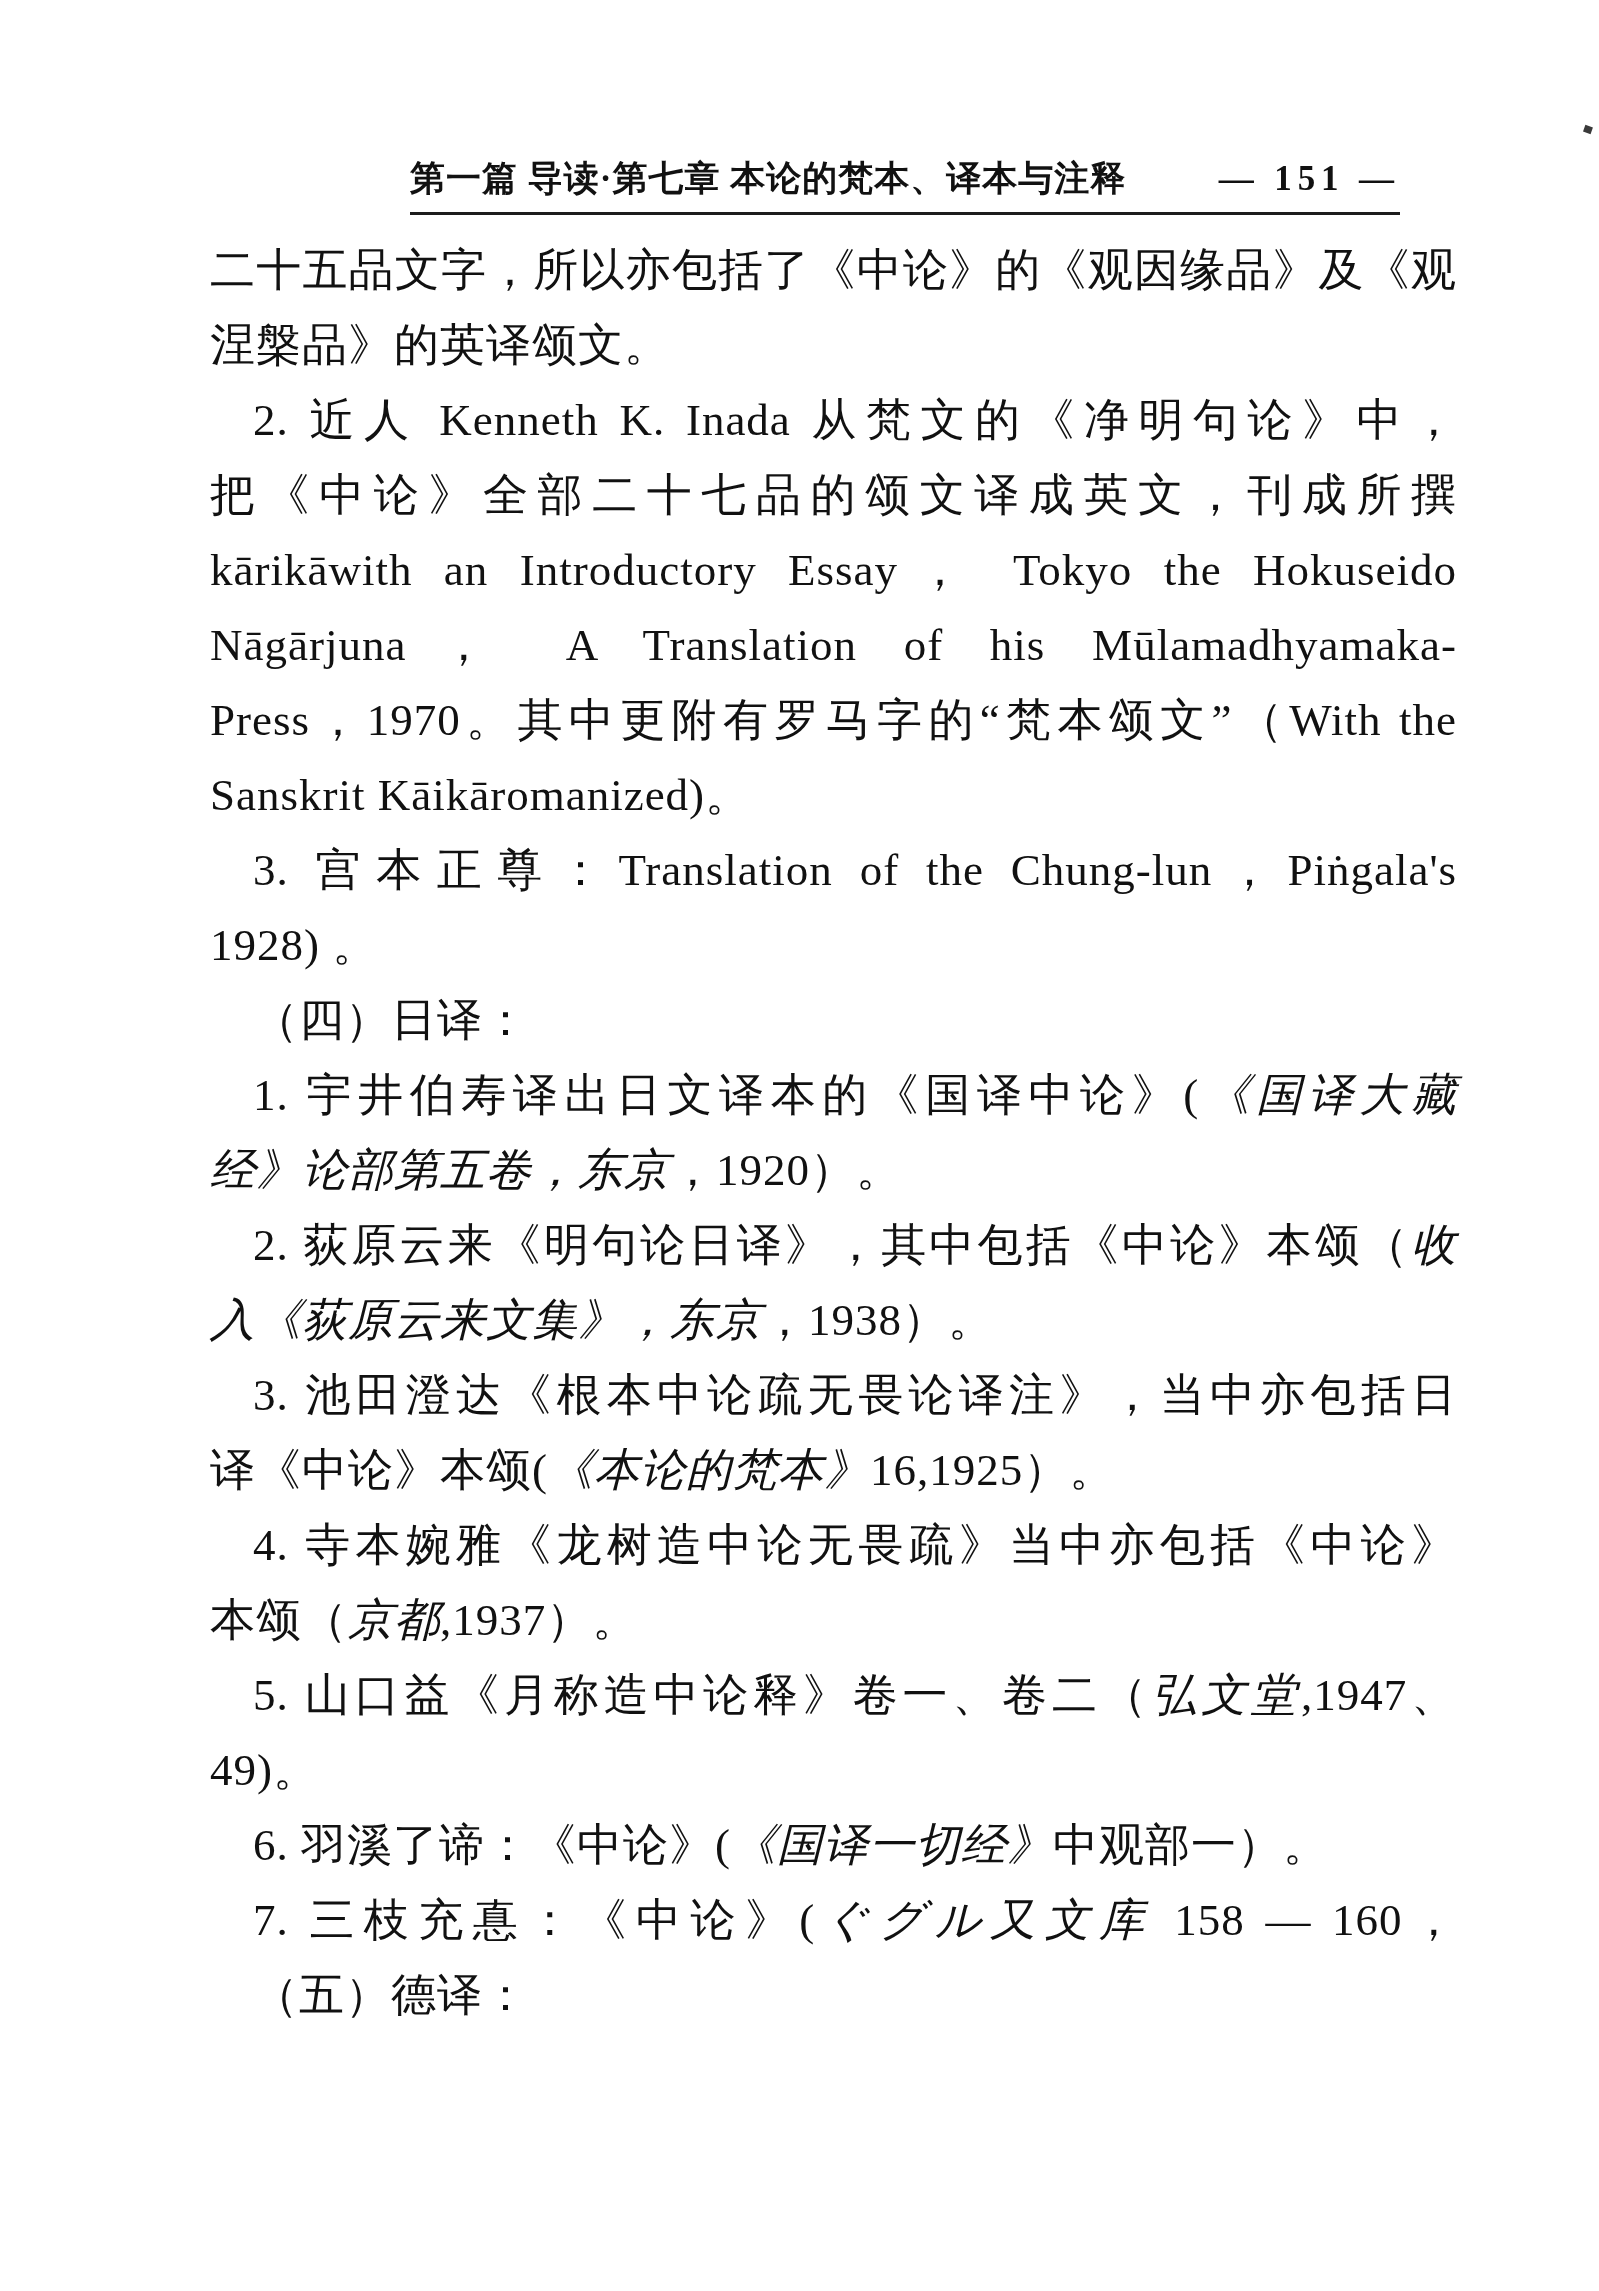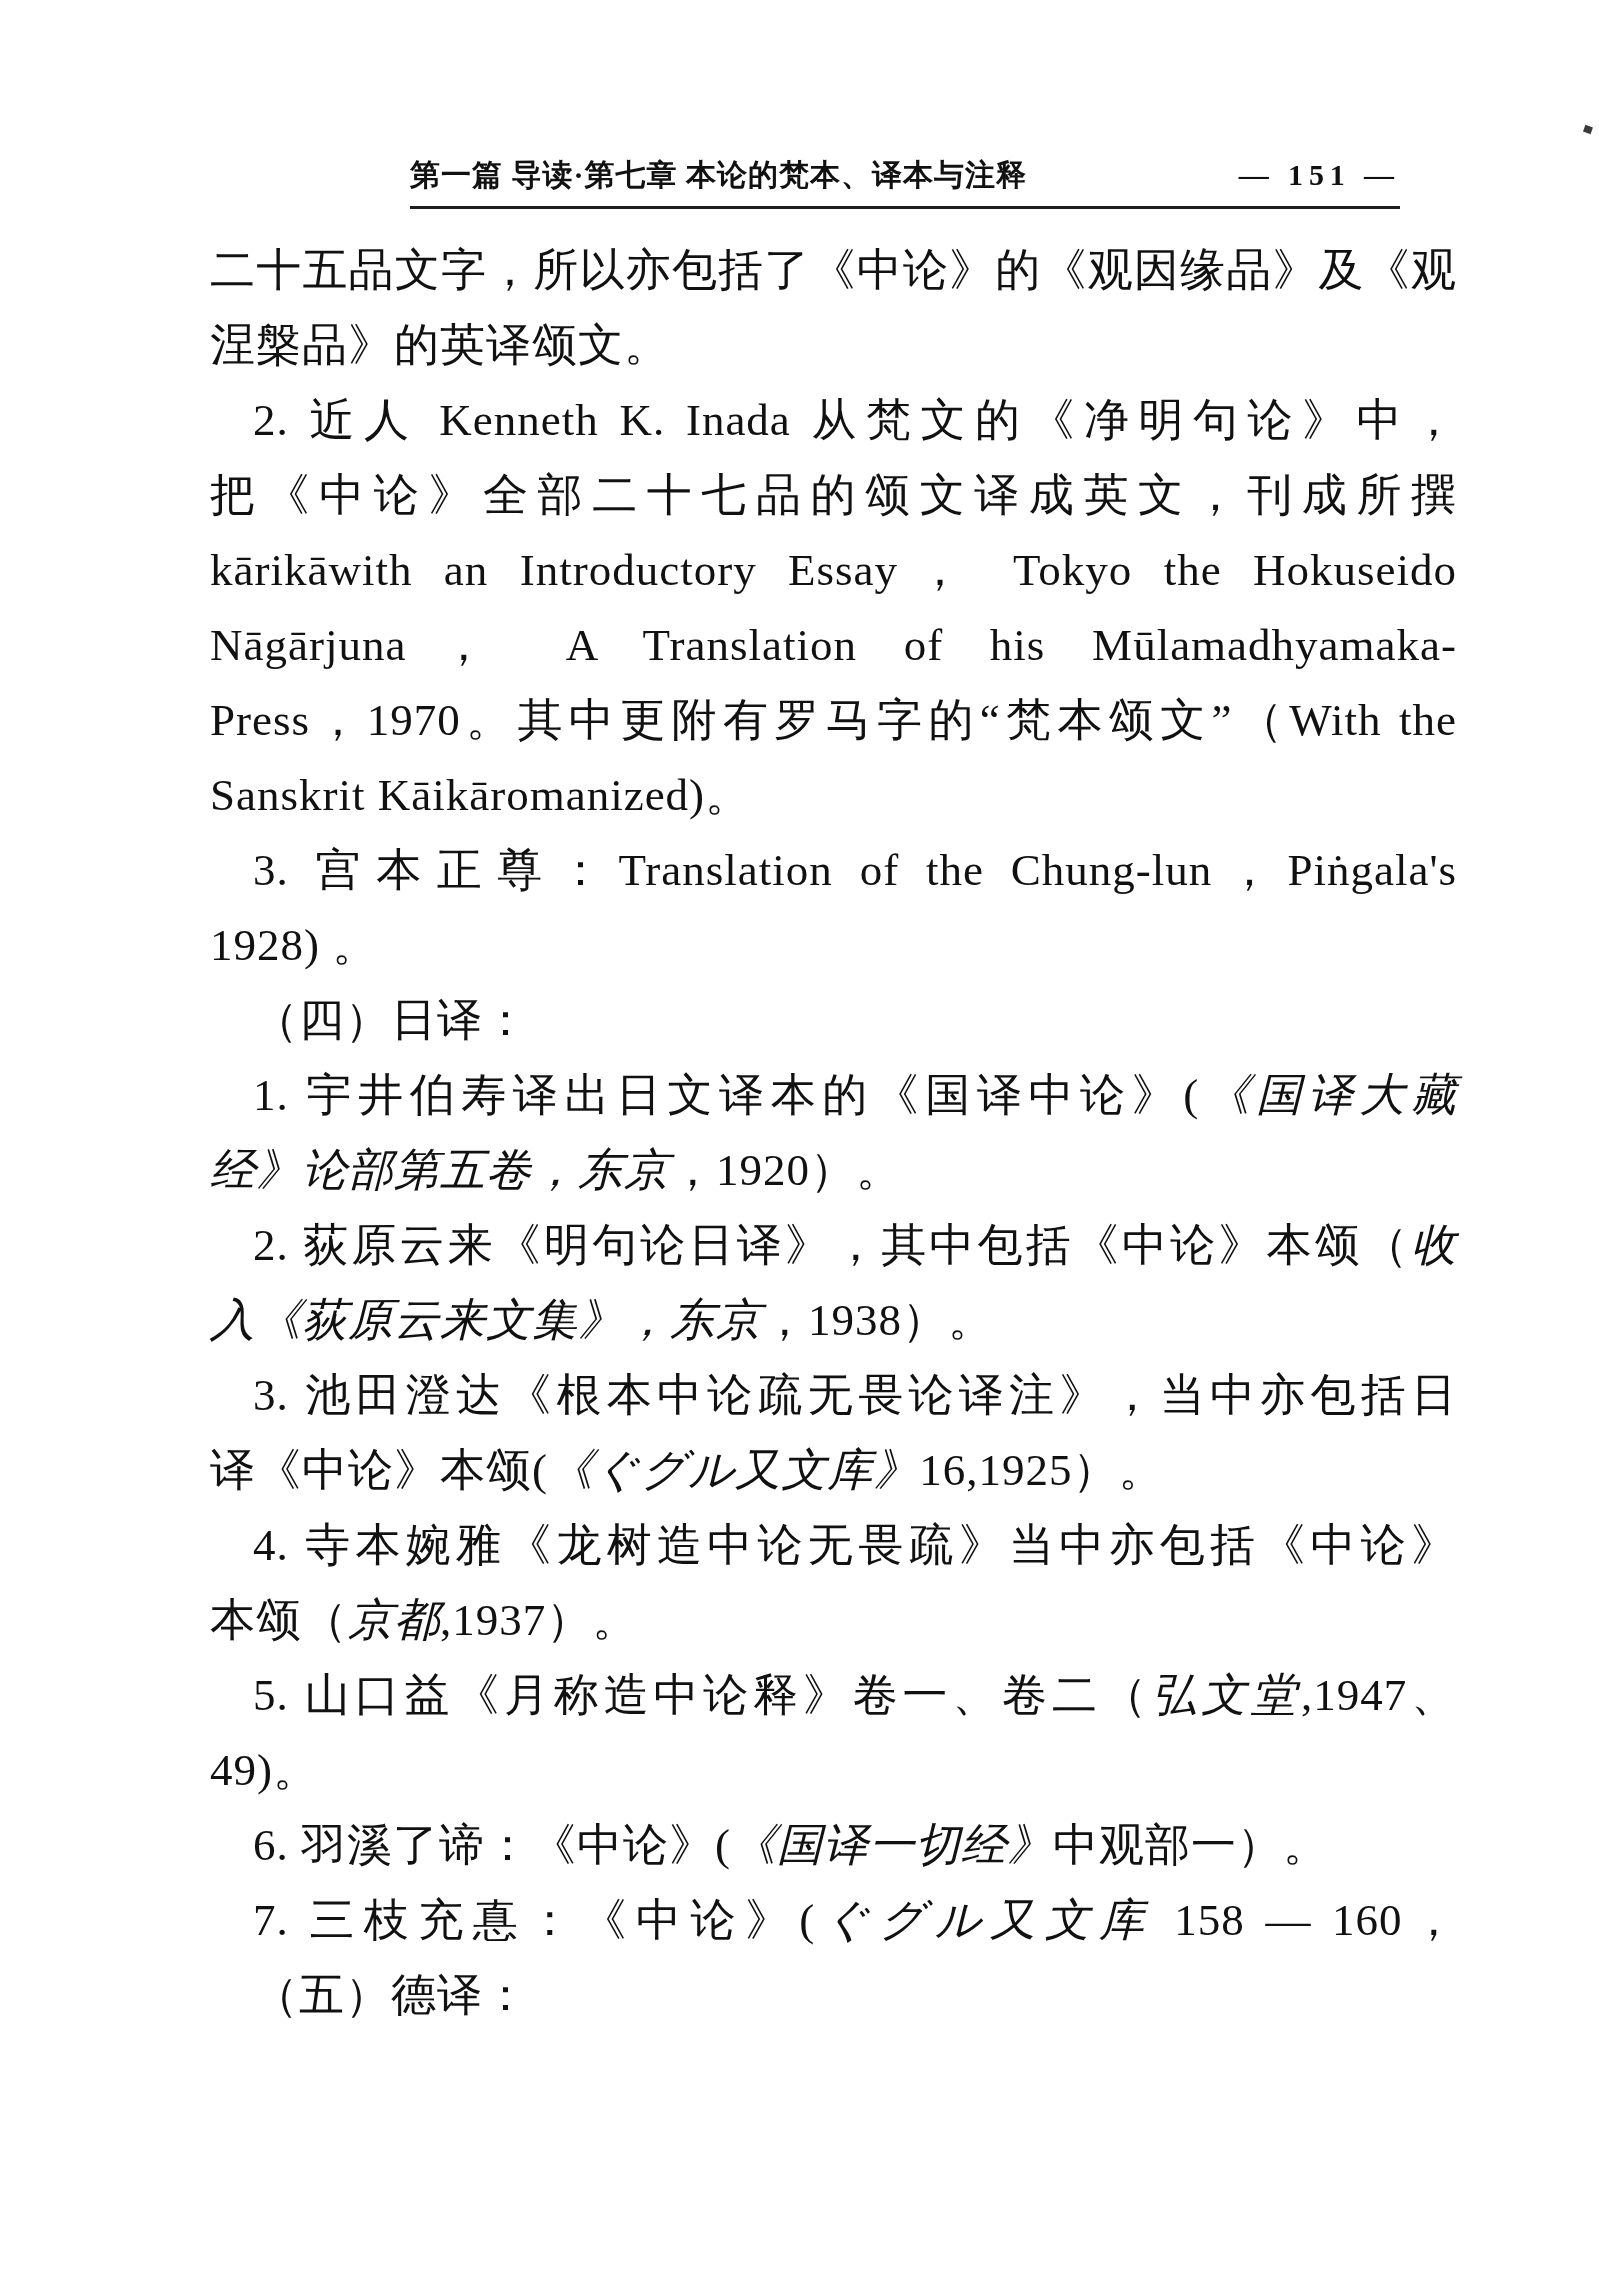--- a/index.html
+++ b/index.html
@@ -17,21 +17,21 @@
     color: #111111;
   }
   .header {
     position: absolute;
     left: 410px;
     top: 155px;
     width: 990px;
     display: flex;
     justify-content: space-between;
     align-items: baseline;
-    font-size: 30px;
+    font-size: 35px;
     font-weight: bold;
     letter-spacing: 1px;
     border-bottom: 3.9px solid #1c1c1c;
     padding-bottom: 9.8px;
     white-space: nowrap;
   }
   .header .pageno {
     font-weight: bold;
     letter-spacing: 5.9px;
   }
@@ -93,21 +93,21 @@
       <div class="line justify"><span class="seg">Press，1970。其中更附有罗马字的“梵本颂文”（With the</span></div>
       <div class="line"><span class="seg">Sanskrit Kāikāromanized)。</span></div>
       <div class="line indent justify"><span class="seg">3. 宫本正尊：Translation of the Chung-lun，Piṅgala's</span></div>
       <div class="line"><span class="seg">1928) 。</span></div>
       <div class="line indent"><span class="seg">（四）日译：</span></div>
       <div class="line indent justify"><span class="seg">1. 宇井伯寿译出日文译本的《国译中论》(</span><span class="kai">《国译大藏</span></div>
       <div class="line"><span class="kai">经》论部第五卷，东京</span><span class="seg">，1920）。</span></div>
       <div class="line indent justify"><span class="seg">2. 荻原云来《明句论日译》，其中包括《中论》本颂（</span><span class="kai">收</span></div>
       <div class="line"><span class="kai">入《荻原云来文集》，东京</span><span class="seg">，1938）。</span></div>
       <div class="line indent justify"><span class="seg">3. 池田澄达《根本中论疏无畏论译注》，当中亦包括日</span></div>
-      <div class="line"><span class="seg">译《中论》本颂(</span><span class="kai">《ぐグル又文库》</span><span class="seg">16,1925）。</span></div>
+      <div class="line"><span class="seg">译《中论》本颂(</span><span class="kai">《本论的梵本》</span><span class="seg">16,1925）。</span></div>
       <div class="line indent justify"><span class="seg">4. 寺本婉雅《龙树造中论无畏疏》当中亦包括《中论》</span></div>
       <div class="line"><span class="seg">本颂（</span><span class="kai">京都</span><span class="seg">,1937）。</span></div>
       <div class="line indent justify"><span class="seg">5. 山口益《月称造中论释》卷一、卷二（</span><span class="kai">弘文堂</span><span class="seg">,1947、</span></div>
       <div class="line"><span class="seg">49)。</span></div>
       <div class="line indent"><span class="seg">6. 羽溪了谛：《中论》(</span><span class="kai">《国译一切经》</span><span class="seg">中观部一）。</span></div>
       <div class="line indent justify"><span class="seg">7. 三枝充惪：《中论》(</span><span class="kai">ぐグル又文库</span><span class="seg"> 158 — 160，</span></div>
       <div class="line indent"><span class="seg">（五）德译：</span></div>
     </div>
 
 </div>

